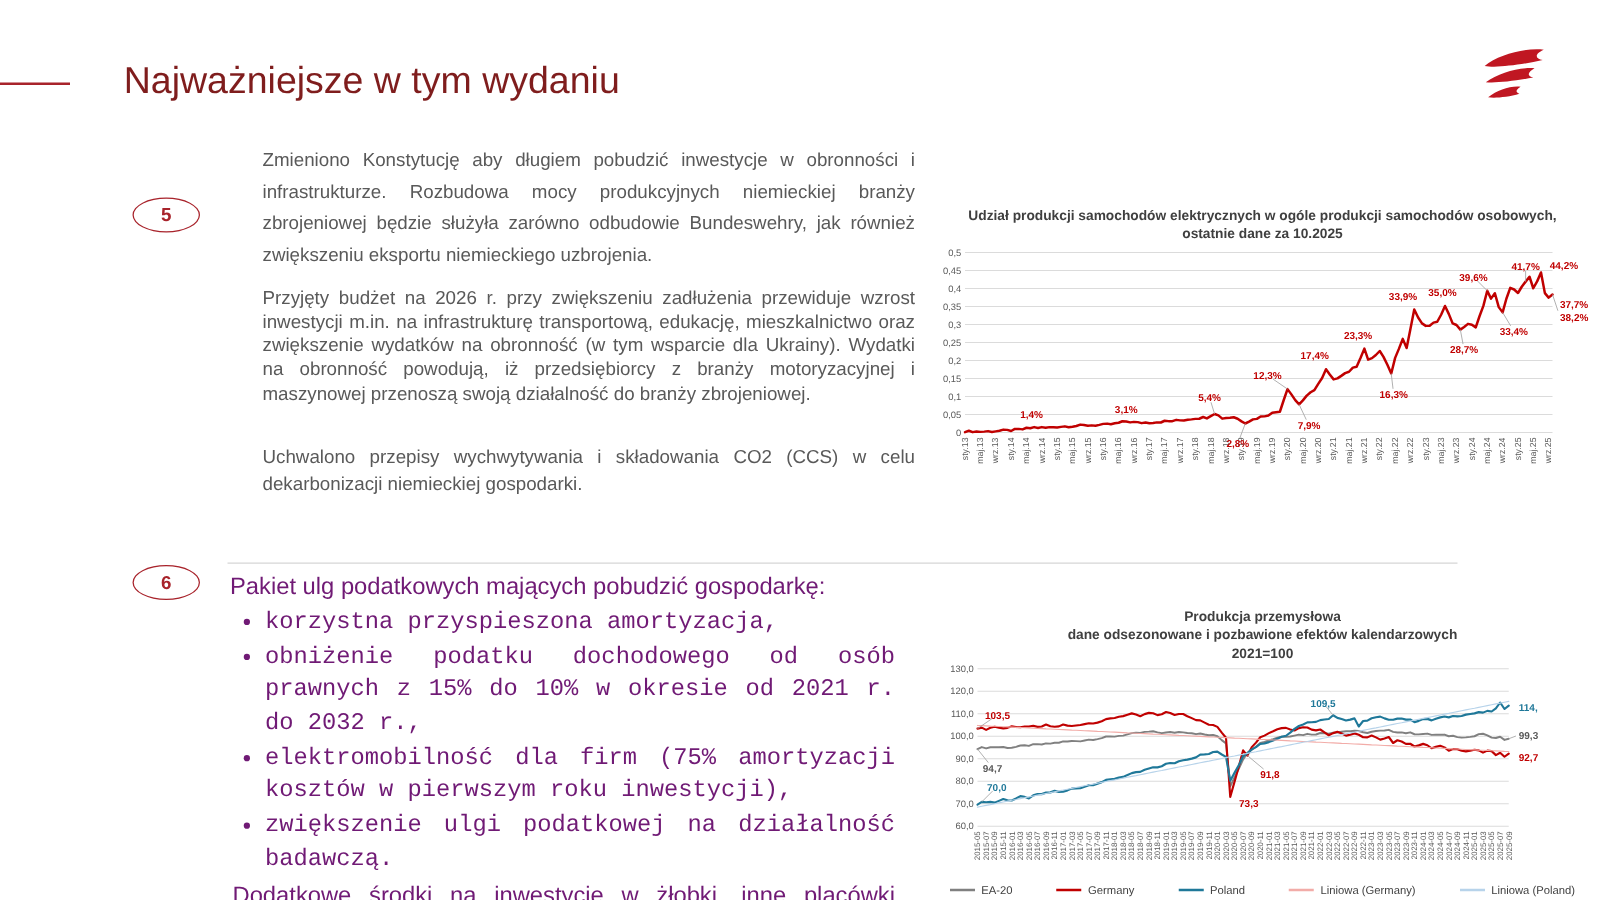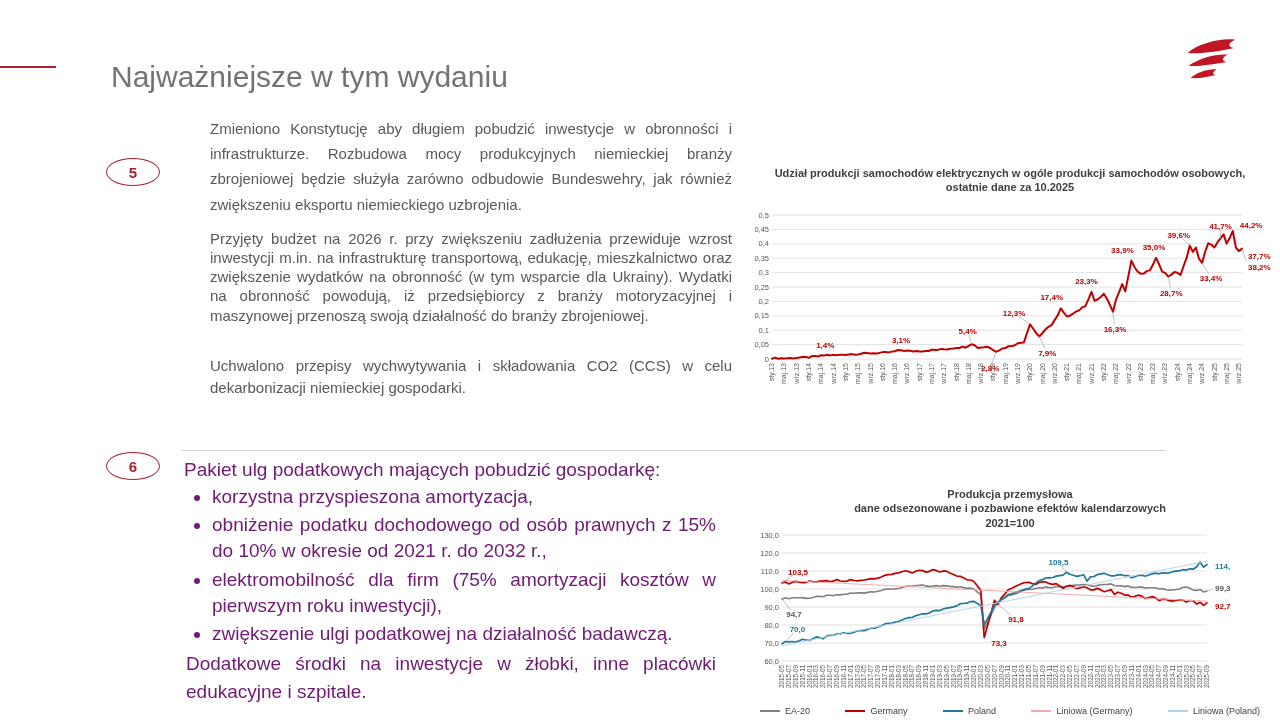--- a/index.html
+++ b/index.html
@@ -1,40 +1,40 @@
 <!DOCTYPE html>
 <html><head>
 <meta charset="utf-8">
 <style>
   html,body{margin:0;padding:0;background:#ffffff;}
   .slide{position:relative;width:1280px;height:720px;background:#ffffff;overflow:hidden;
          font-family:"Liberation Sans", sans-serif;}
   .accent-dash{position:absolute;left:0;top:66px;width:56px;height:2px;background:#A8232B;}
-  .page-title{position:absolute;left:95px;top:44px;margin:16px;font-size:30px;font-weight:400;color:#737373;}
+  .page-title{position:absolute;left:95px;top:44px;margin:4px;font-size:30px;font-weight:400;color:#7f1d1d;}
   .logo{position:absolute;left:1180px;top:36px;width:60px;height:52px;}
   .badge{position:absolute;width:52px;height:26px;border:1.6px solid #A8232B;border-radius:50%;
          color:#A8232B;font-weight:bold;font-size:15px;display:flex;align-items:center;justify-content:center;}
   .badge5{left:106px;top:158px;}
   .badge6{left:106px;top:452px;}
   .sec5{position:absolute;left:190px;top:116px;width:522px;color:#595959;font-size:15px;margin-left:20px;}
   .sec5 p{margin:0;text-align:justify;}
   .p1{line-height:1.68;margin-bottom:12px !important;}
   .p2{line-height:1.28;}
   .p3{line-height:1.5;margin-top:30px !important;}
   .divider{position:absolute;left:182px;top:450px;width:984px;height:1px;background:#D6D6D6;}
   .sec6{position:absolute;left:184px;top:459px;width:532px;color:#701a75;font-size:19px;}
   .sec6 .intro{margin:0 0 3px 0;}
-  .sec6 ul{margin:0;padding-left:28px;}
+  .sec6 ul{margin:0;padding-left:28px;font-family:Liberation Mono, monospace;}
   .sec6 li{margin:2px 0;line-height:1.38;text-align:justify;}
   .sec6 .closing{margin:3px 0 0 2px;line-height:1.45;text-align:justify;}
   .chart{position:absolute;}
   .chart1{left:748px;top:166px;width:524px;}
   .chart2{left:752px;top:487px;width:516px;}
   .chart-title{color:#3F3F3F;font-size:11px;font-weight:bold;text-align:center;line-height:1.3;}
-  .chart1 .chart-title{margin-bottom:14px;}
+  .chart1 .chart-title{margin-bottom:1px;}
   .chart2 .chart-title{margin-bottom:1px;}
   .legend{display:flex;justify-content:space-between;align-items:flex-end;padding:0 8px;margin-top:1px;
           font-size:9px;color:#404040;}
   .legend .item{display:flex;align-items:center;gap:5px;}
   .lg-swatch{width:20px;height:2px;background:#888;}
   svg text{font-family:"Liberation Sans", sans-serif;}
 </style>
 </head>
 <body>
 

